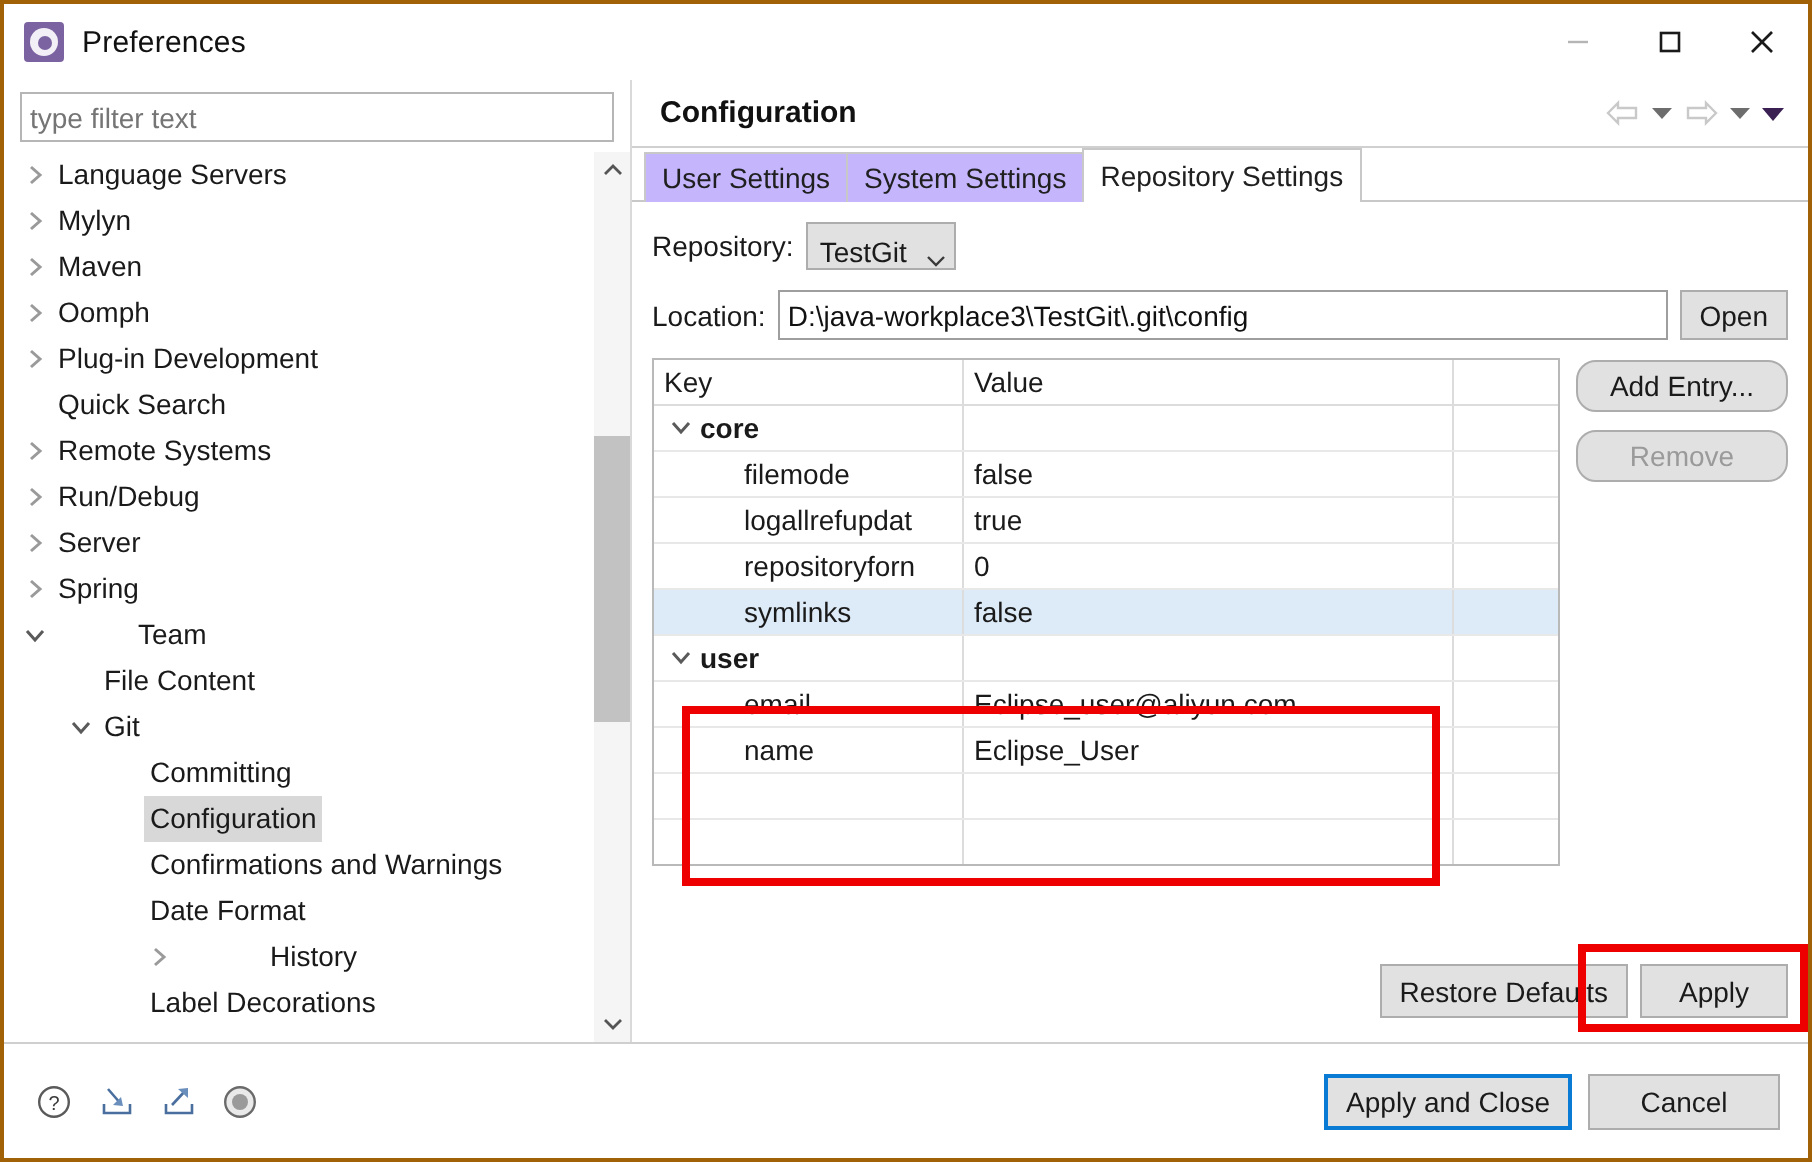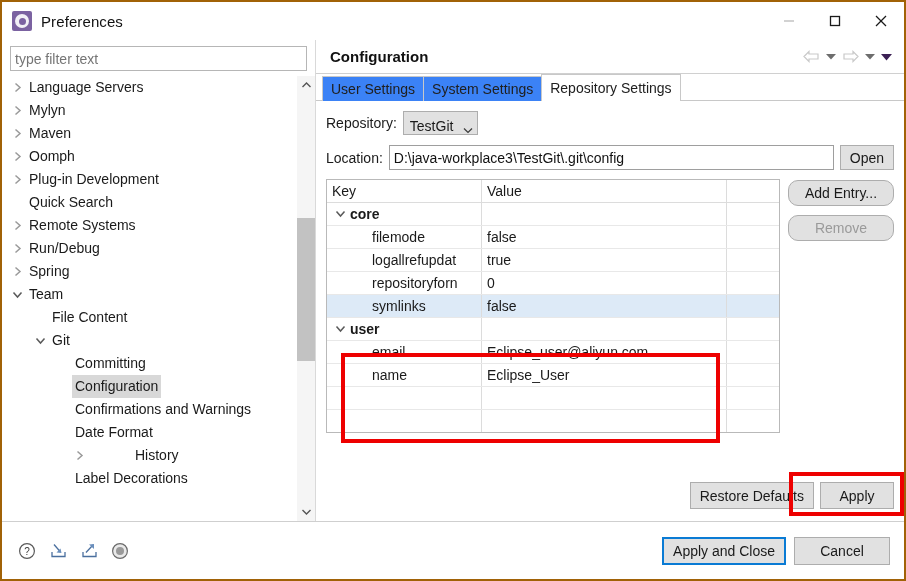--- a/index.html
+++ b/index.html
@@ -176,21 +176,21 @@
   .tabbar::after {
     content: ""; position: absolute; left: 0; right: 0; bottom: 0;
     height: 1px; background: #c8c8c8;
   }
   .tab {
     height: 25px; line-height: 25px;
     padding: 0 8px;
     font-size: 14px;
     border: 1px solid #c8c8c8;
     border-bottom: none;
-    background: #3b82f6;
+    background: #c4b5fd;
     color: #202020;
     margin-right: -1px;
     position: relative;
     z-index: 1;
     box-sizing: border-box;
   }
   .tab.selected {
     background: #ffffff;
     height: 27px; line-height: 26px;
     z-index: 3;
@@ -436,23 +436,31 @@
                 </svg>
               </span>
               <span class="tree-label">Run/Debug</span>
             </div>
             <div class="tree-item" style="padding-left: 6px;">
               <span class="twisty">
                 <svg width="10" height="11" viewBox="0 0 10 11">
                   <polyline points="2.5,1.5 7,5.5 2.5,9.5" fill="none" stroke="#9a9a9a" stroke-width="1.5"></polyline>
                 </svg>
               </span>
+              <span class="tree-label">Server</span>
+            </div>
+            <div class="tree-item" style="padding-left: 6px;">
+              <span class="twisty">
+                <svg width="10" height="11" viewBox="0 0 10 11">
+                  <polyline points="2.5,1.5 7,5.5 2.5,9.5" fill="none" stroke="#9a9a9a" stroke-width="1.5"></polyline>
+                </svg>
+              </span>
               <span class="tree-label">Spring</span>
             </div>
-            <div class="tree-item" style="padding-left: 6px;">
+            <div class="tree-item" style="padding-left: 6px; gap: 40px;">
               <span class="twisty">
                 <svg width="11" height="10" viewBox="0 0 11 10">
                   <polyline points="1.5,2.5 5.5,7 9.5,2.5" fill="none" stroke="#5a5a5a" stroke-width="1.5"></polyline>
                 </svg>
               </span>
               <span class="tree-label">Team</span>
             </div>
             <div class="tree-item" style="padding-left: 29px;">
               <span class="twisty"></span>
               <span class="tree-label">File Content</span>

